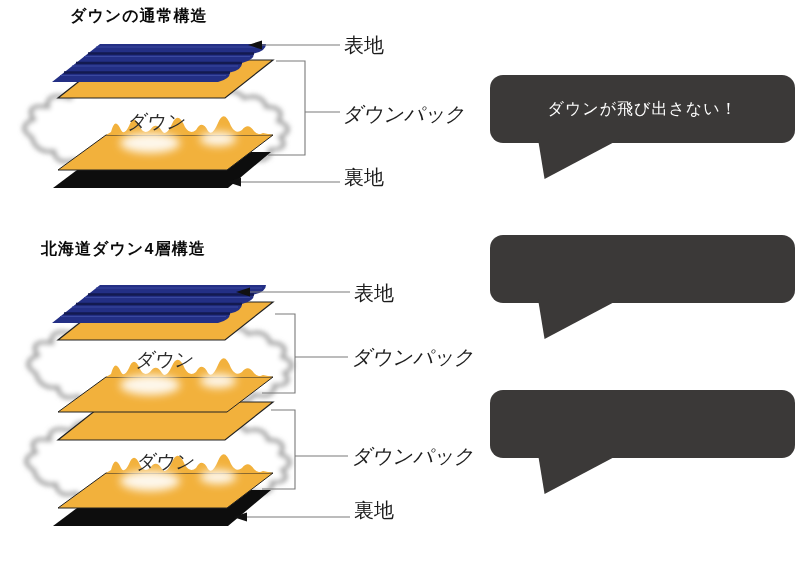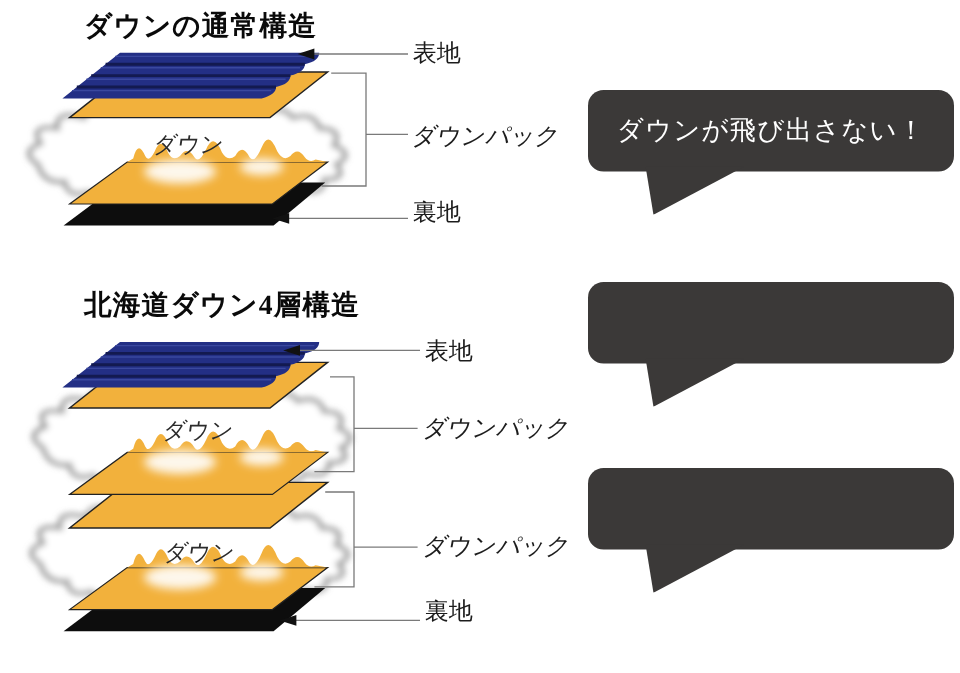--- a/index.html
+++ b/index.html
@@ -3,41 +3,41 @@
 <meta charset="utf-8">
 <style>
   html,body { margin:0; padding:0; background:#fff; }
   .stage {
     position:relative; width:800px; height:561px; overflow:hidden;
     background:var(--background,#fff);
     font-family:"Liberation Sans", sans-serif;
   }
   .artwork { position:absolute; left:0; top:0; }
   .section-title {
-    position:absolute; font-weight:700; font-size:23px; color:#0a0a0a;
+    position:absolute; font-weight:700; font-size:16px; color:#0a0a0a;
     letter-spacing:1px; white-space:nowrap;
-    font-family:Liberation Serif, serif;
+    font-family:Liberation Mono, monospace;
   }
   .layer-label {
     position:absolute; font-family:"Liberation Serif", serif;
     font-size:20px; color:var(--text-black,#1c1c1c); white-space:nowrap; line-height:1;
   }
   .slant { transform:skewX(-10deg); transform-origin:left bottom; }
   .cloud-label {
     position:absolute; font-family:"Liberation Serif", serif;
     font-size:19px; color:#2b2b2b; white-space:nowrap; line-height:1;
     transform:skewX(-8deg);
   }
   .callout {
     position:absolute; left:490px; width:305px; height:68px;
     background:var(--callout-bg,#3b3938); border-radius:13px;
     display:flex; align-items:center; justify-content:center;
   }
   .callout-text {
-    font-family:Liberation Sans, sans-serif; font-size:22px;
+    font-family:Liberation Sans, sans-serif; font-size:16px;
     color:var(--callout-text,#fff); letter-spacing:1px; white-space:nowrap;
   }
   .callout-tail {
     position:absolute; left:48px; top:64px; width:82px; height:40px;
     background:var(--callout-bg,#3b3938);
     clip-path:polygon(0 0, 100% 0, 8% 100%);
   }
 </style>
 </head>
 <body>
@@ -148,21 +148,21 @@
   </svg>
 
   <div class="section-title" style="left:70px; top:6px;">ダウンの通常構造</div>
 
   <div class="cloud-label" style="left:128px; top:112px;">ダウン</div>
 
   <div class="layer-label" style="left:344px; top:35px;">表地</div>
   <div class="layer-label slant" style="left:342px; top:104px;">ダウンパック</div>
   <div class="layer-label" style="left:344px; top:167px;">裏地</div>
 
-  <div class="section-title" style="left:70px; top:239px;">北海道ダウン4層構造</div>
+  <div class="section-title" style="left:41px; top:239px;">北海道ダウン4層構造</div>
 
   <div class="cloud-label" style="left:136px; top:350px;">ダウン</div>
   <div class="cloud-label" style="left:137px; top:452px;">ダウン</div>
 
   <div class="layer-label" style="left:354px; top:283px;">表地</div>
   <div class="layer-label slant" style="left:351px; top:347px;">ダウンパック</div>
   <div class="layer-label slant" style="left:351px; top:446px;">ダウンパック</div>
   <div class="layer-label" style="left:354px; top:500px;">裏地</div>
 
   <div class="callout" style="top:75px;">

